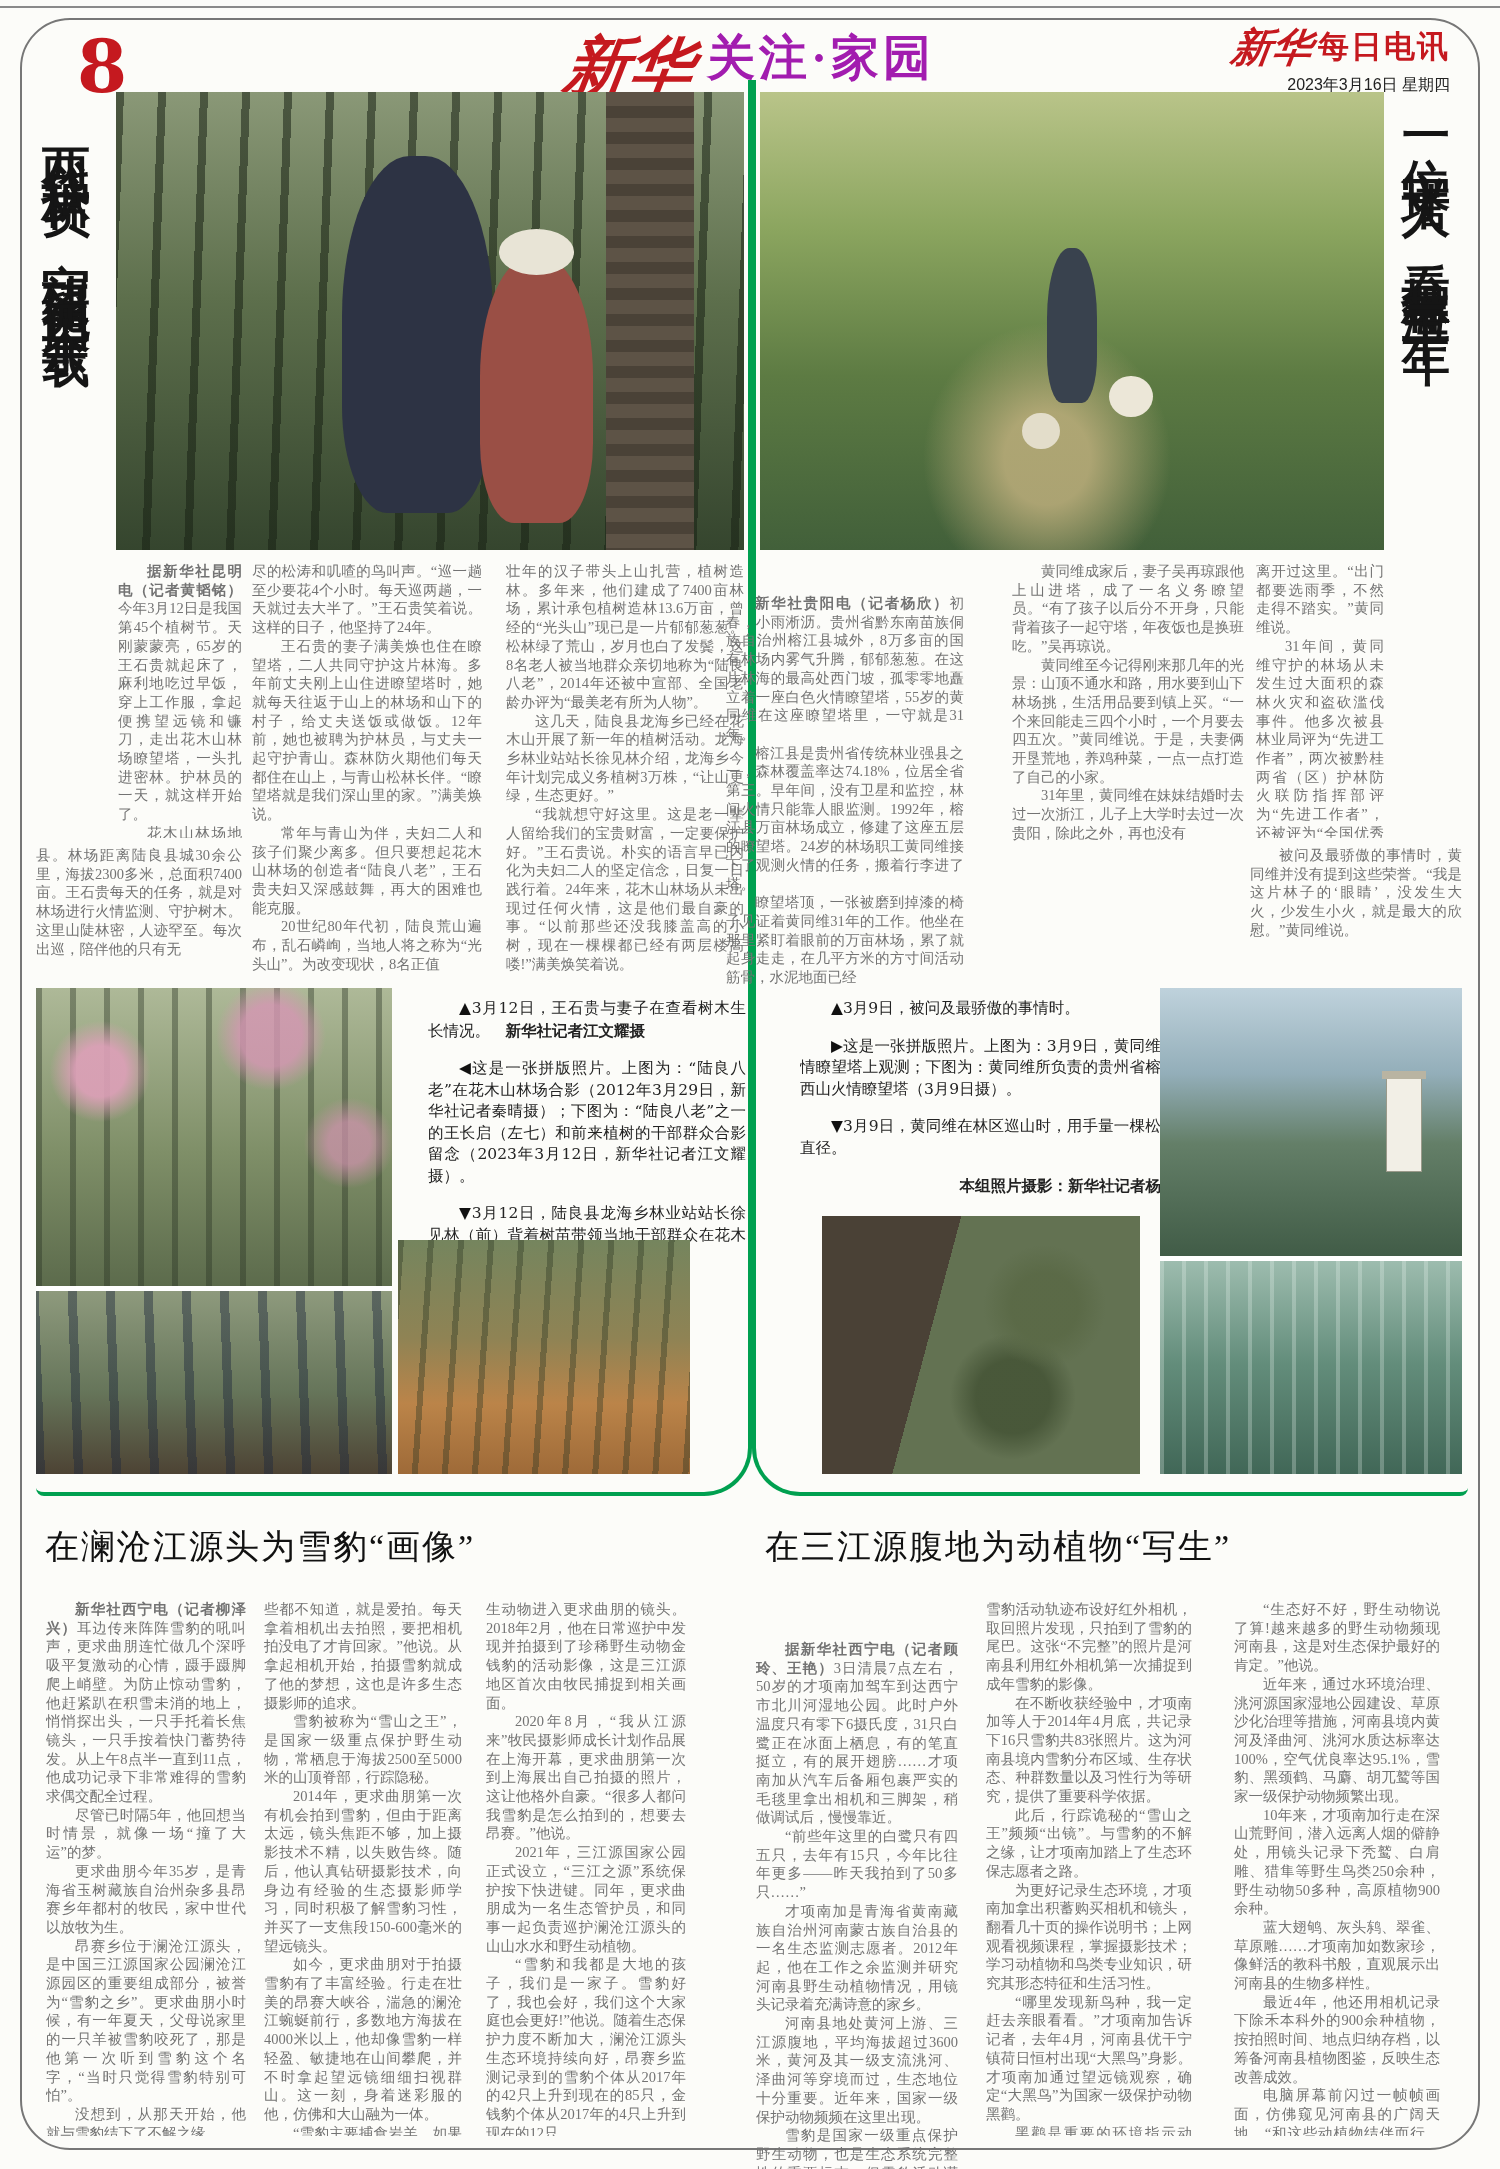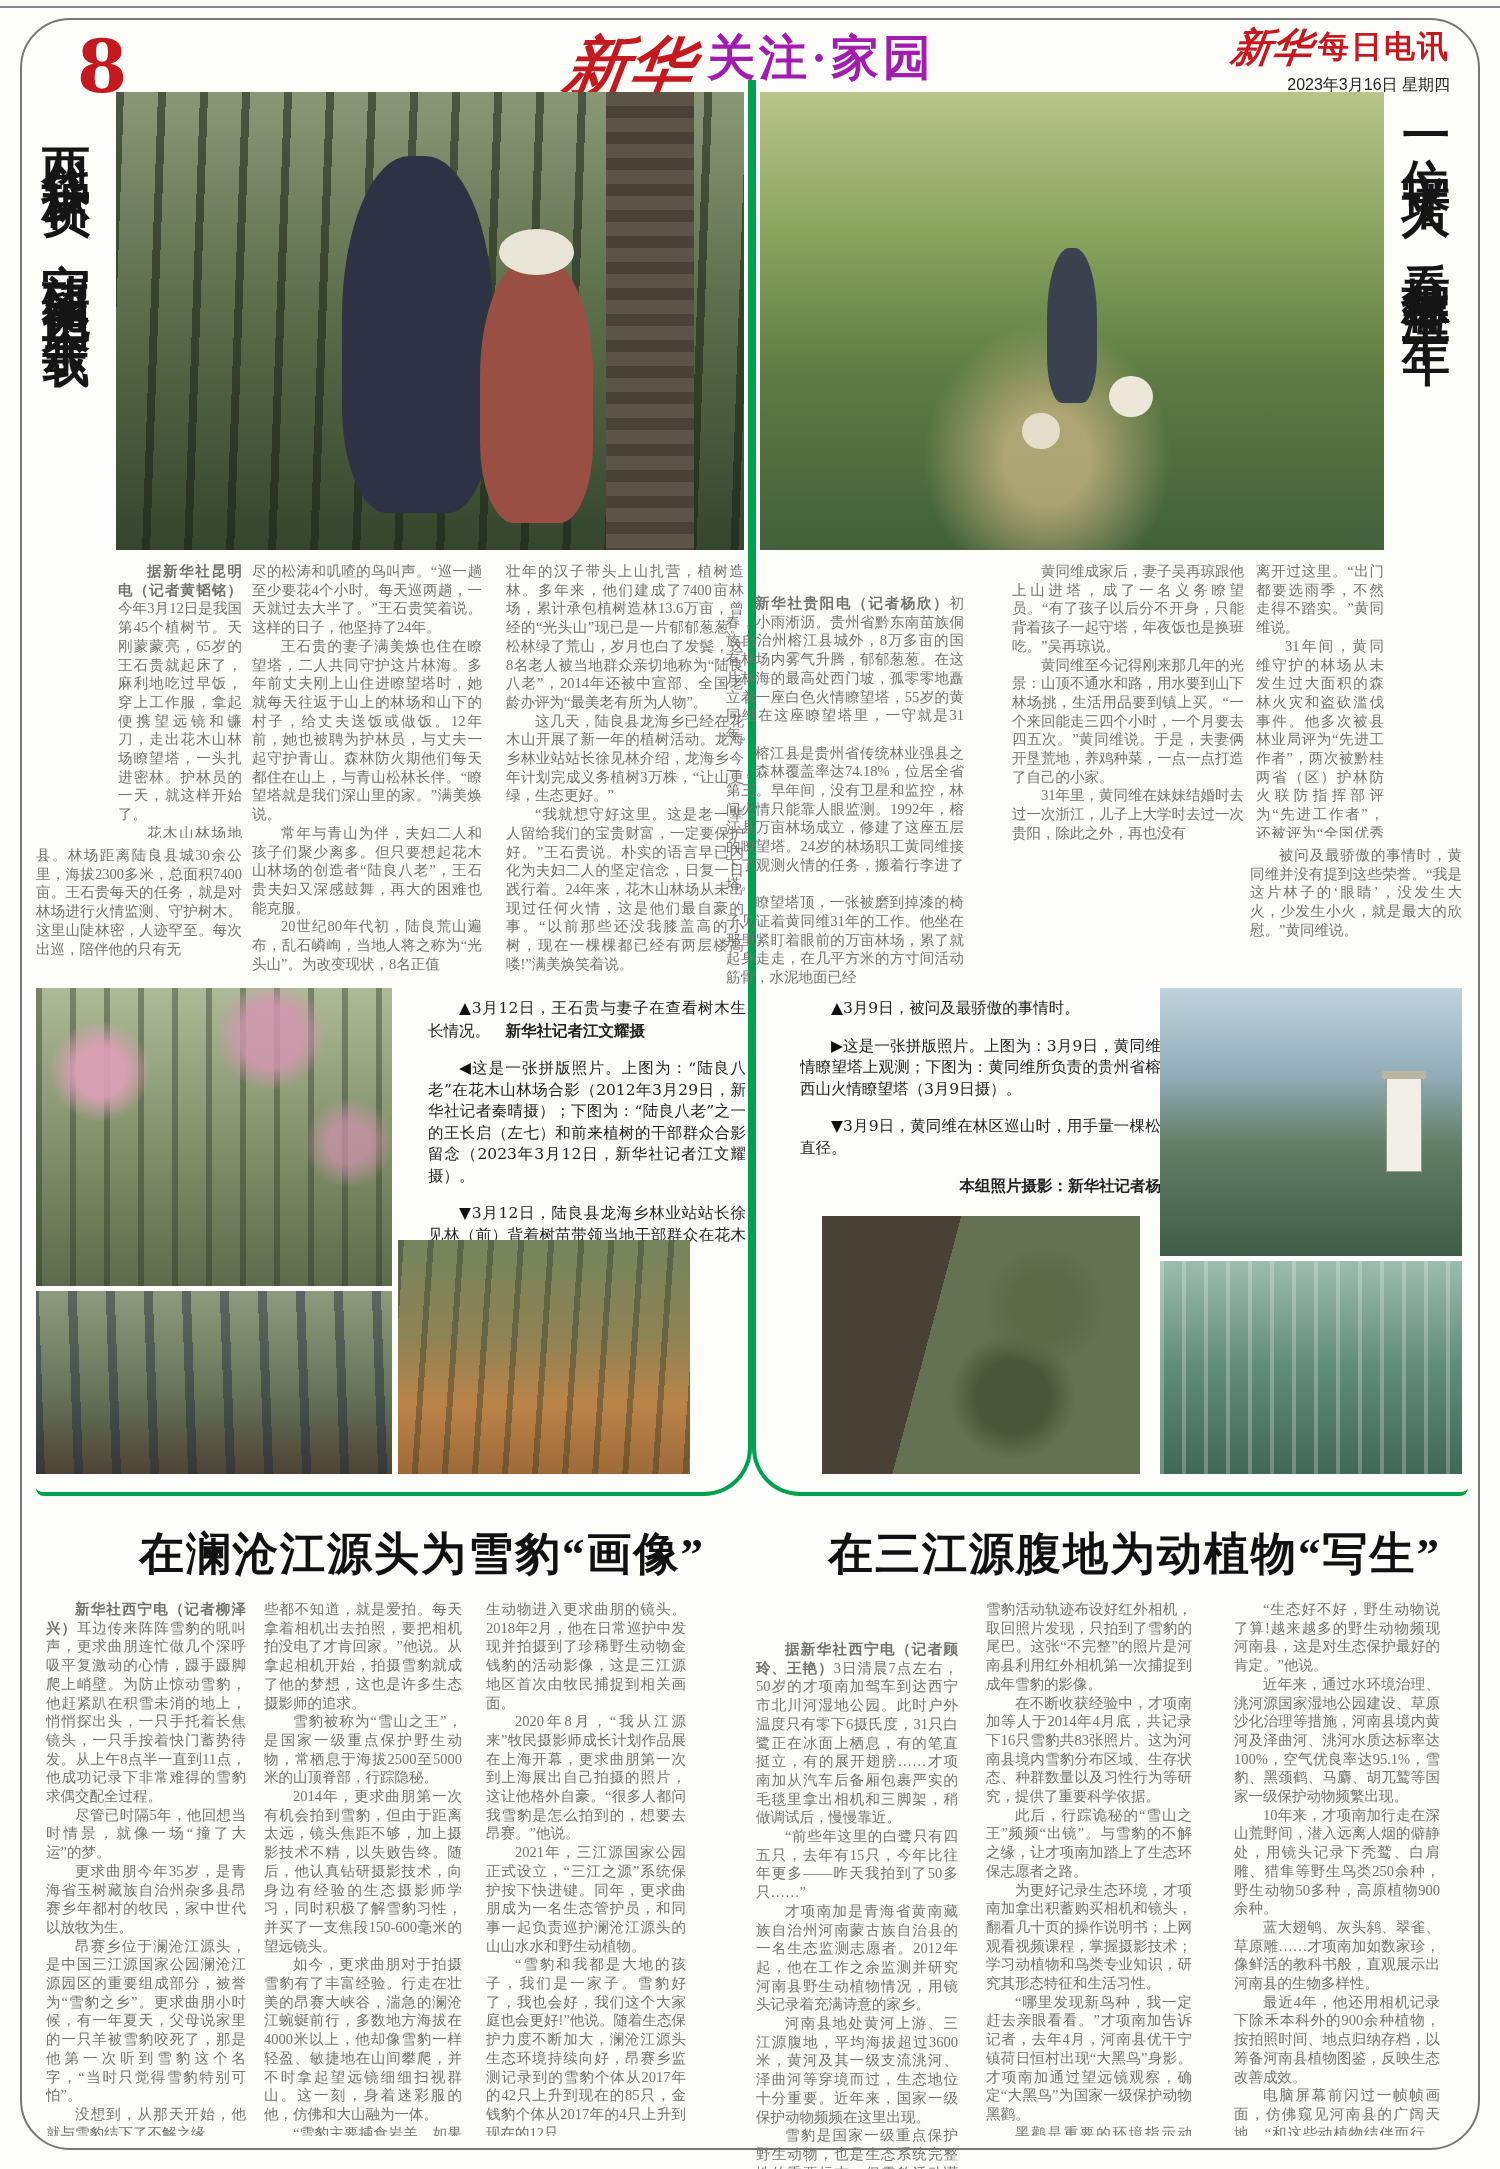--- a/index.html
+++ b/index.html
@@ -74,21 +74,21 @@
   .col p.para.cont{text-indent:0;}
   b.lead{font-family:"Liberation Sans","DejaVu Sans",sans-serif;font-weight:bold;}
   
   .caps{position:absolute;font-size:15.5px;line-height:21.5px;color:#232323;
         text-align:justify;font-family:"DejaVu Serif",serif;overflow:hidden;}
   .caps p.cap{margin:0 0 16px;text-indent:2em;}
   .caps p.cap .mk{color:#111;}
   .caps p.cap b{font-family:"Liberation Sans","DejaVu Sans",sans-serif;}
   .caps p.cap.credit-only{text-align:right;text-indent:0;}
   
-  .bhead{position:absolute;top:1524px;text-align:right;font-size:45px;font-weight:bold;
+  .bhead{position:absolute;top:1524px;text-align:left;font-size:34px;font-weight:normal;
          color:#111;letter-spacing:2px;font-family:"Liberation Serif",serif;white-space:nowrap;}
 </style>
 </head>
 <body>
 
 <div id="page">
   <div class="toprule"></div>
   <div class="frame"></div>
 
   <div class="pagenum">8</div>

